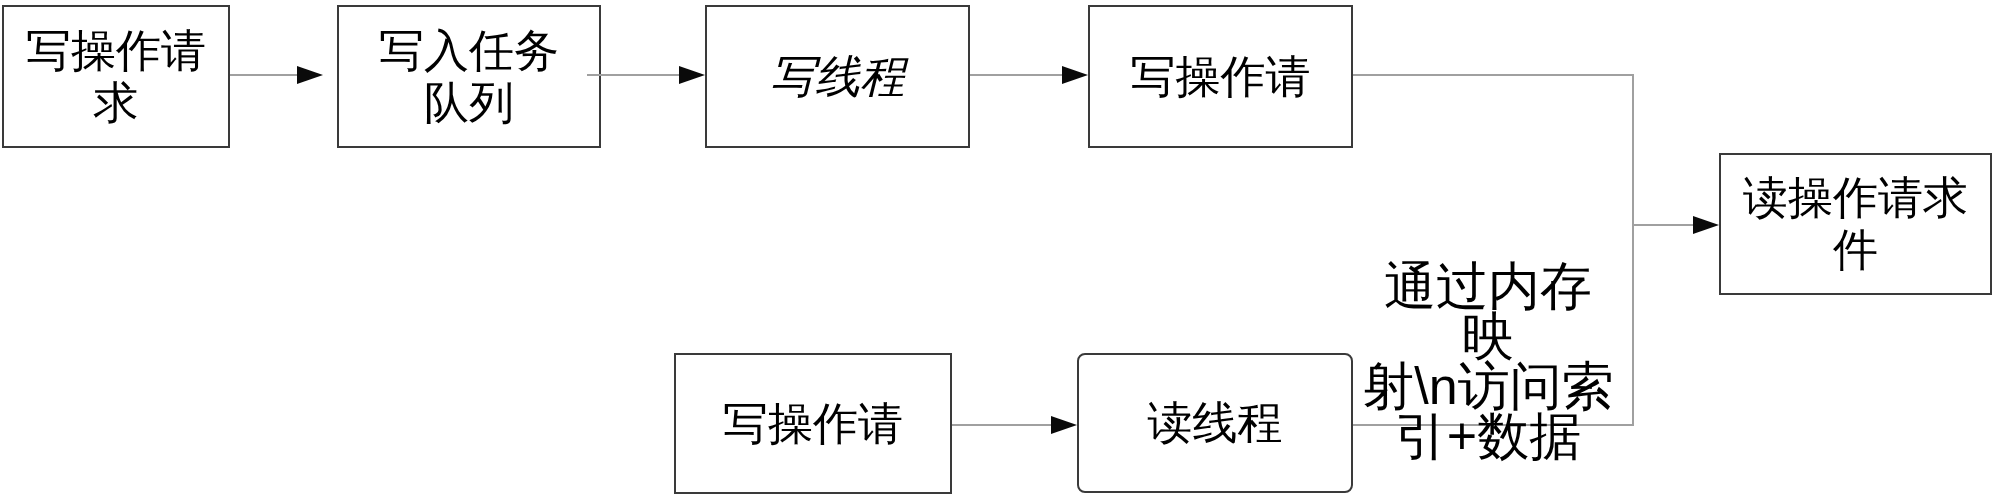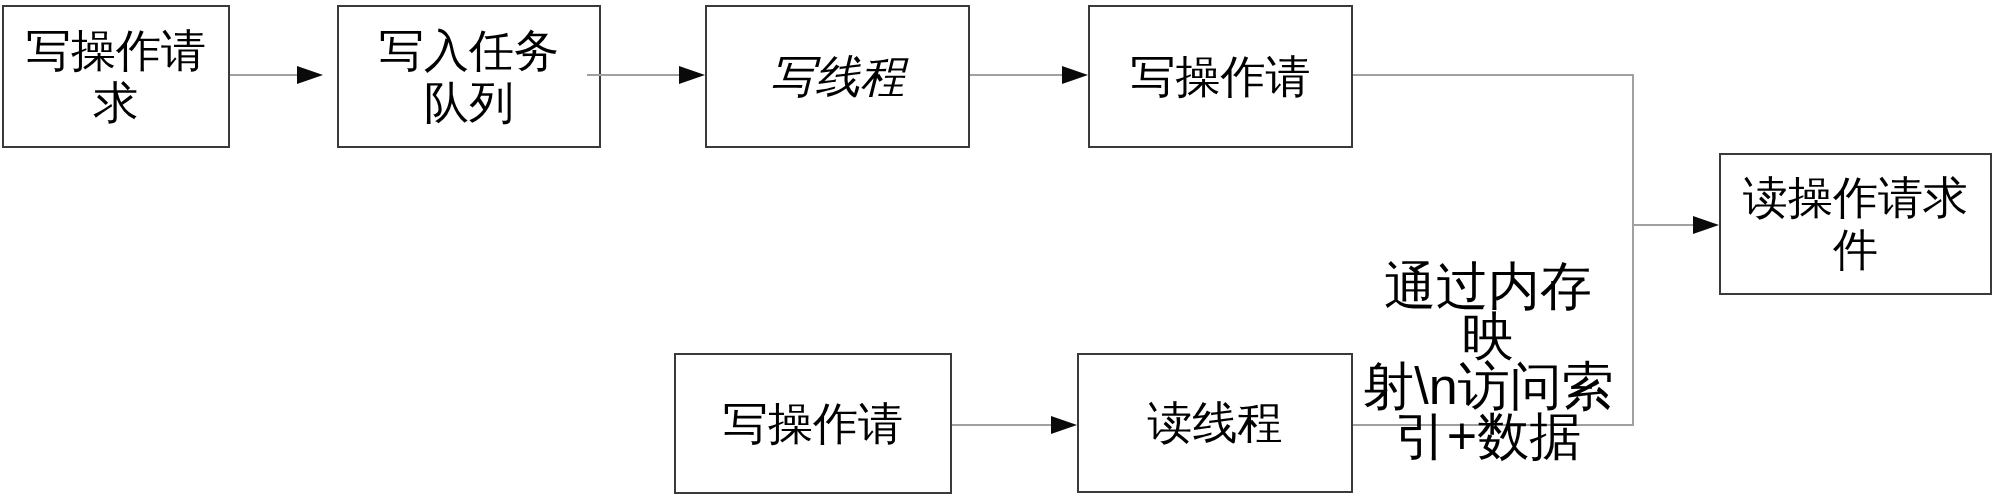--- a/index.html
+++ b/index.html
@@ -64,21 +64,21 @@
 
   <div class="node" style="left:705px;  top:5px;   width:265px; height:143px;font-style:italic;">写线程</div>
 
   <div class="node" style="left:1088px; top:5px;   width:265px; height:143px;">写操作请</div>
 
   <div class="node" style="left:1719px; top:153px; width:273px; height:142px;">读操作请求
 件</div>
 
   <div class="node" style="left:674px;  top:353px; width:278px; height:141px;">写操作请</div>
 
-  <div class="node" style="left:1077px; top:353px; width:276px; height:140px;">读线程</div>
+  <div class="node" style="left:1077px; top:353px; width:276px; height:140px;border-radius:8px;">读线程</div>
 
   <div class="edge-line hline" style="left:230px; top:74px; width:70px;"></div>
   <div class="arrow-head" style="left:297px; top:66px;"></div>
 
   <div class="edge-line hline" style="left:587px; top:74px; width:94px;"></div>
   <div class="arrow-head" style="left:679px; top:66px;"></div>
 
   <div class="edge-line hline" style="left:970px; top:74px; width:94px;"></div>
   <div class="arrow-head" style="left:1062px; top:66px;"></div>
 

